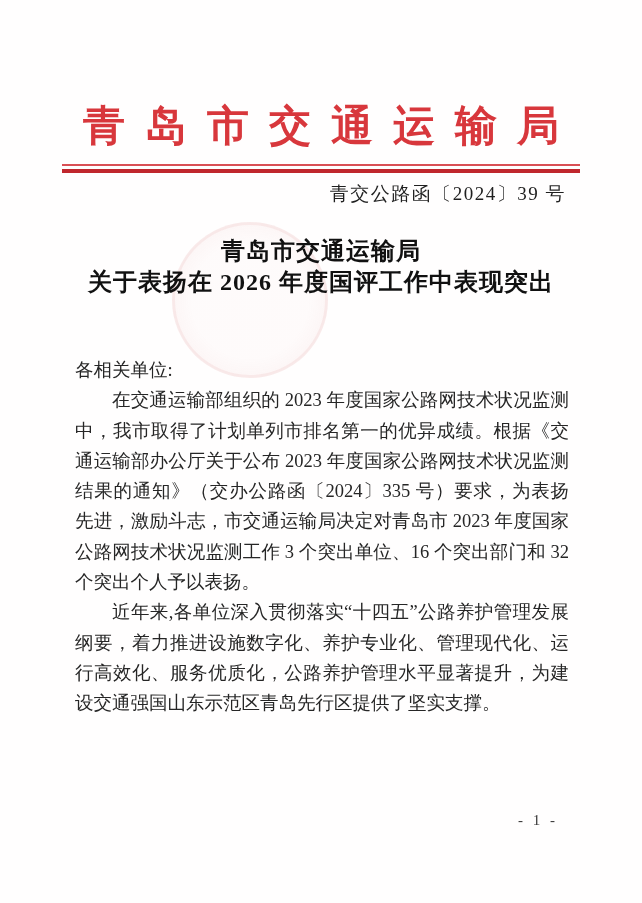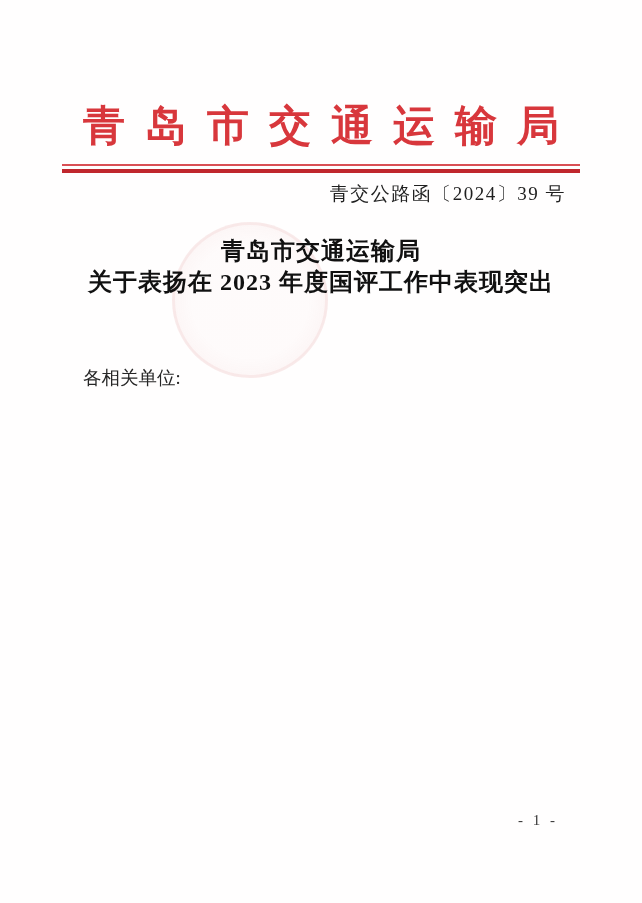--- a/index.html
+++ b/index.html
@@ -80,21 +80,21 @@
     top: 355px;
     left: 75px;
     width: 494px;
     font-size: 18.5px;
     line-height: 30.3px;
     text-align: justify;
     text-justify: inter-ideograph;
     color: #262626;
   }
   .body-text p {
-    margin: 8px;
+    margin: 0;
     text-indent: 2em;
   }
   .body-text p.salutation {
     text-indent: 0;
   }
   .page-number {
     position: absolute;
     top: 812px;
     right: 84px;
     font-size: 15px;
@@ -111,22 +111,24 @@
   <div class="seal-bleed"></div>
 
   <h1 class="agency">青岛市交通运输局</h1>
 
   <div class="red-rule"></div>
 
   <div class="doc-number">青交公路函〔2024〕39 号</div>
 
   <div class="notice-title">
     <div>青岛市交通运输局</div>
-    <div>关于表扬在 2023 年度国评工作中表现突出</div>
+    <div>关于表扬在 2026 年度国评工作中表现突出</div>
   </div>
 
   <div class="body-text">
     <p class="salutation">各相关单位:</p>
+    <p>在交通运输部组织的 2023 年度国家公路网技术状况监测中，我市取得了计划单列市排名第一的优异成绩。根据《交通运输部办公厅关于公布 2023 年度国家公路网技术状况监测结果的通知》（交办公路函〔2024〕335 号）要求，为表扬先进，激励斗志，市交通运输局决定对青岛市 2023 年度国家公路网技术状况监测工作 3 个突出单位、16 个突出部门和 32 个突出个人予以表扬。</p>
+    <p>近年来,各单位深入贯彻落实“十四五”公路养护管理发展纲要，着力推进设施数字化、养护专业化、管理现代化、运行高效化、服务优质化，公路养护管理水平显著提升，为建设交通强国山东示范区青岛先行区提供了坚实支撑。</p>
   </div>
 
   <div class="page-number">- 1 -</div>
 
 </div>
 
 </body></html>

